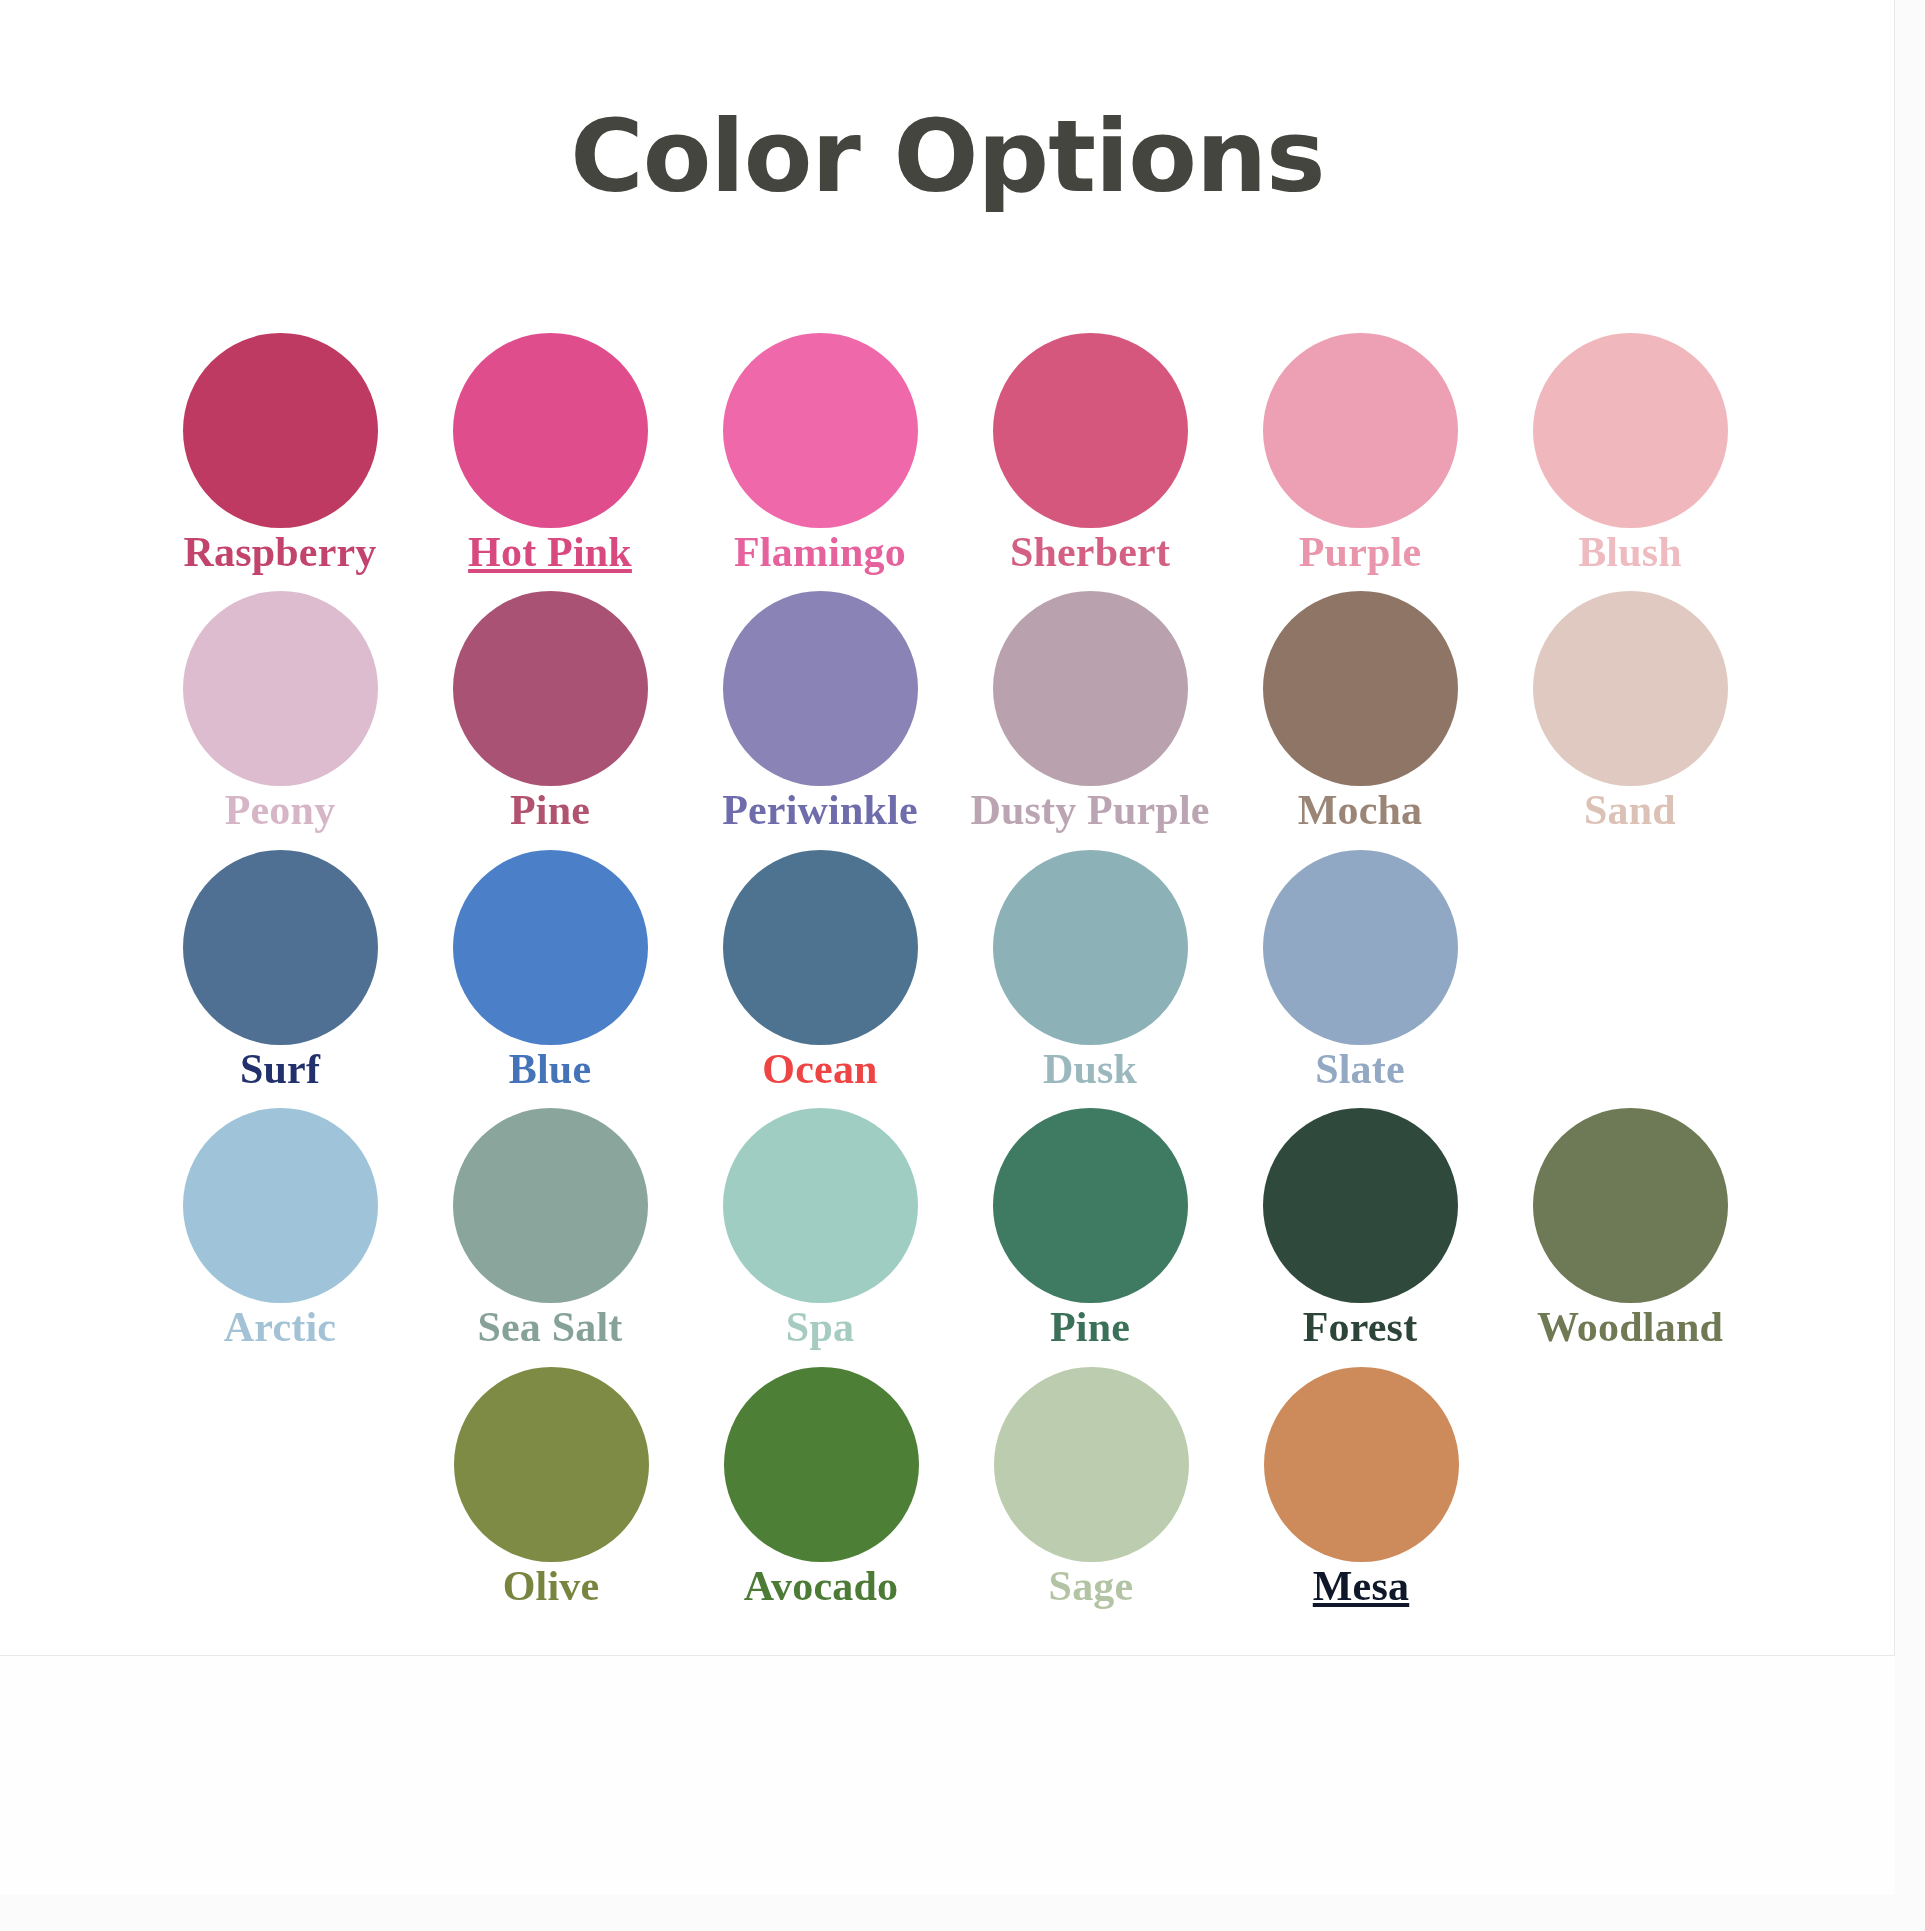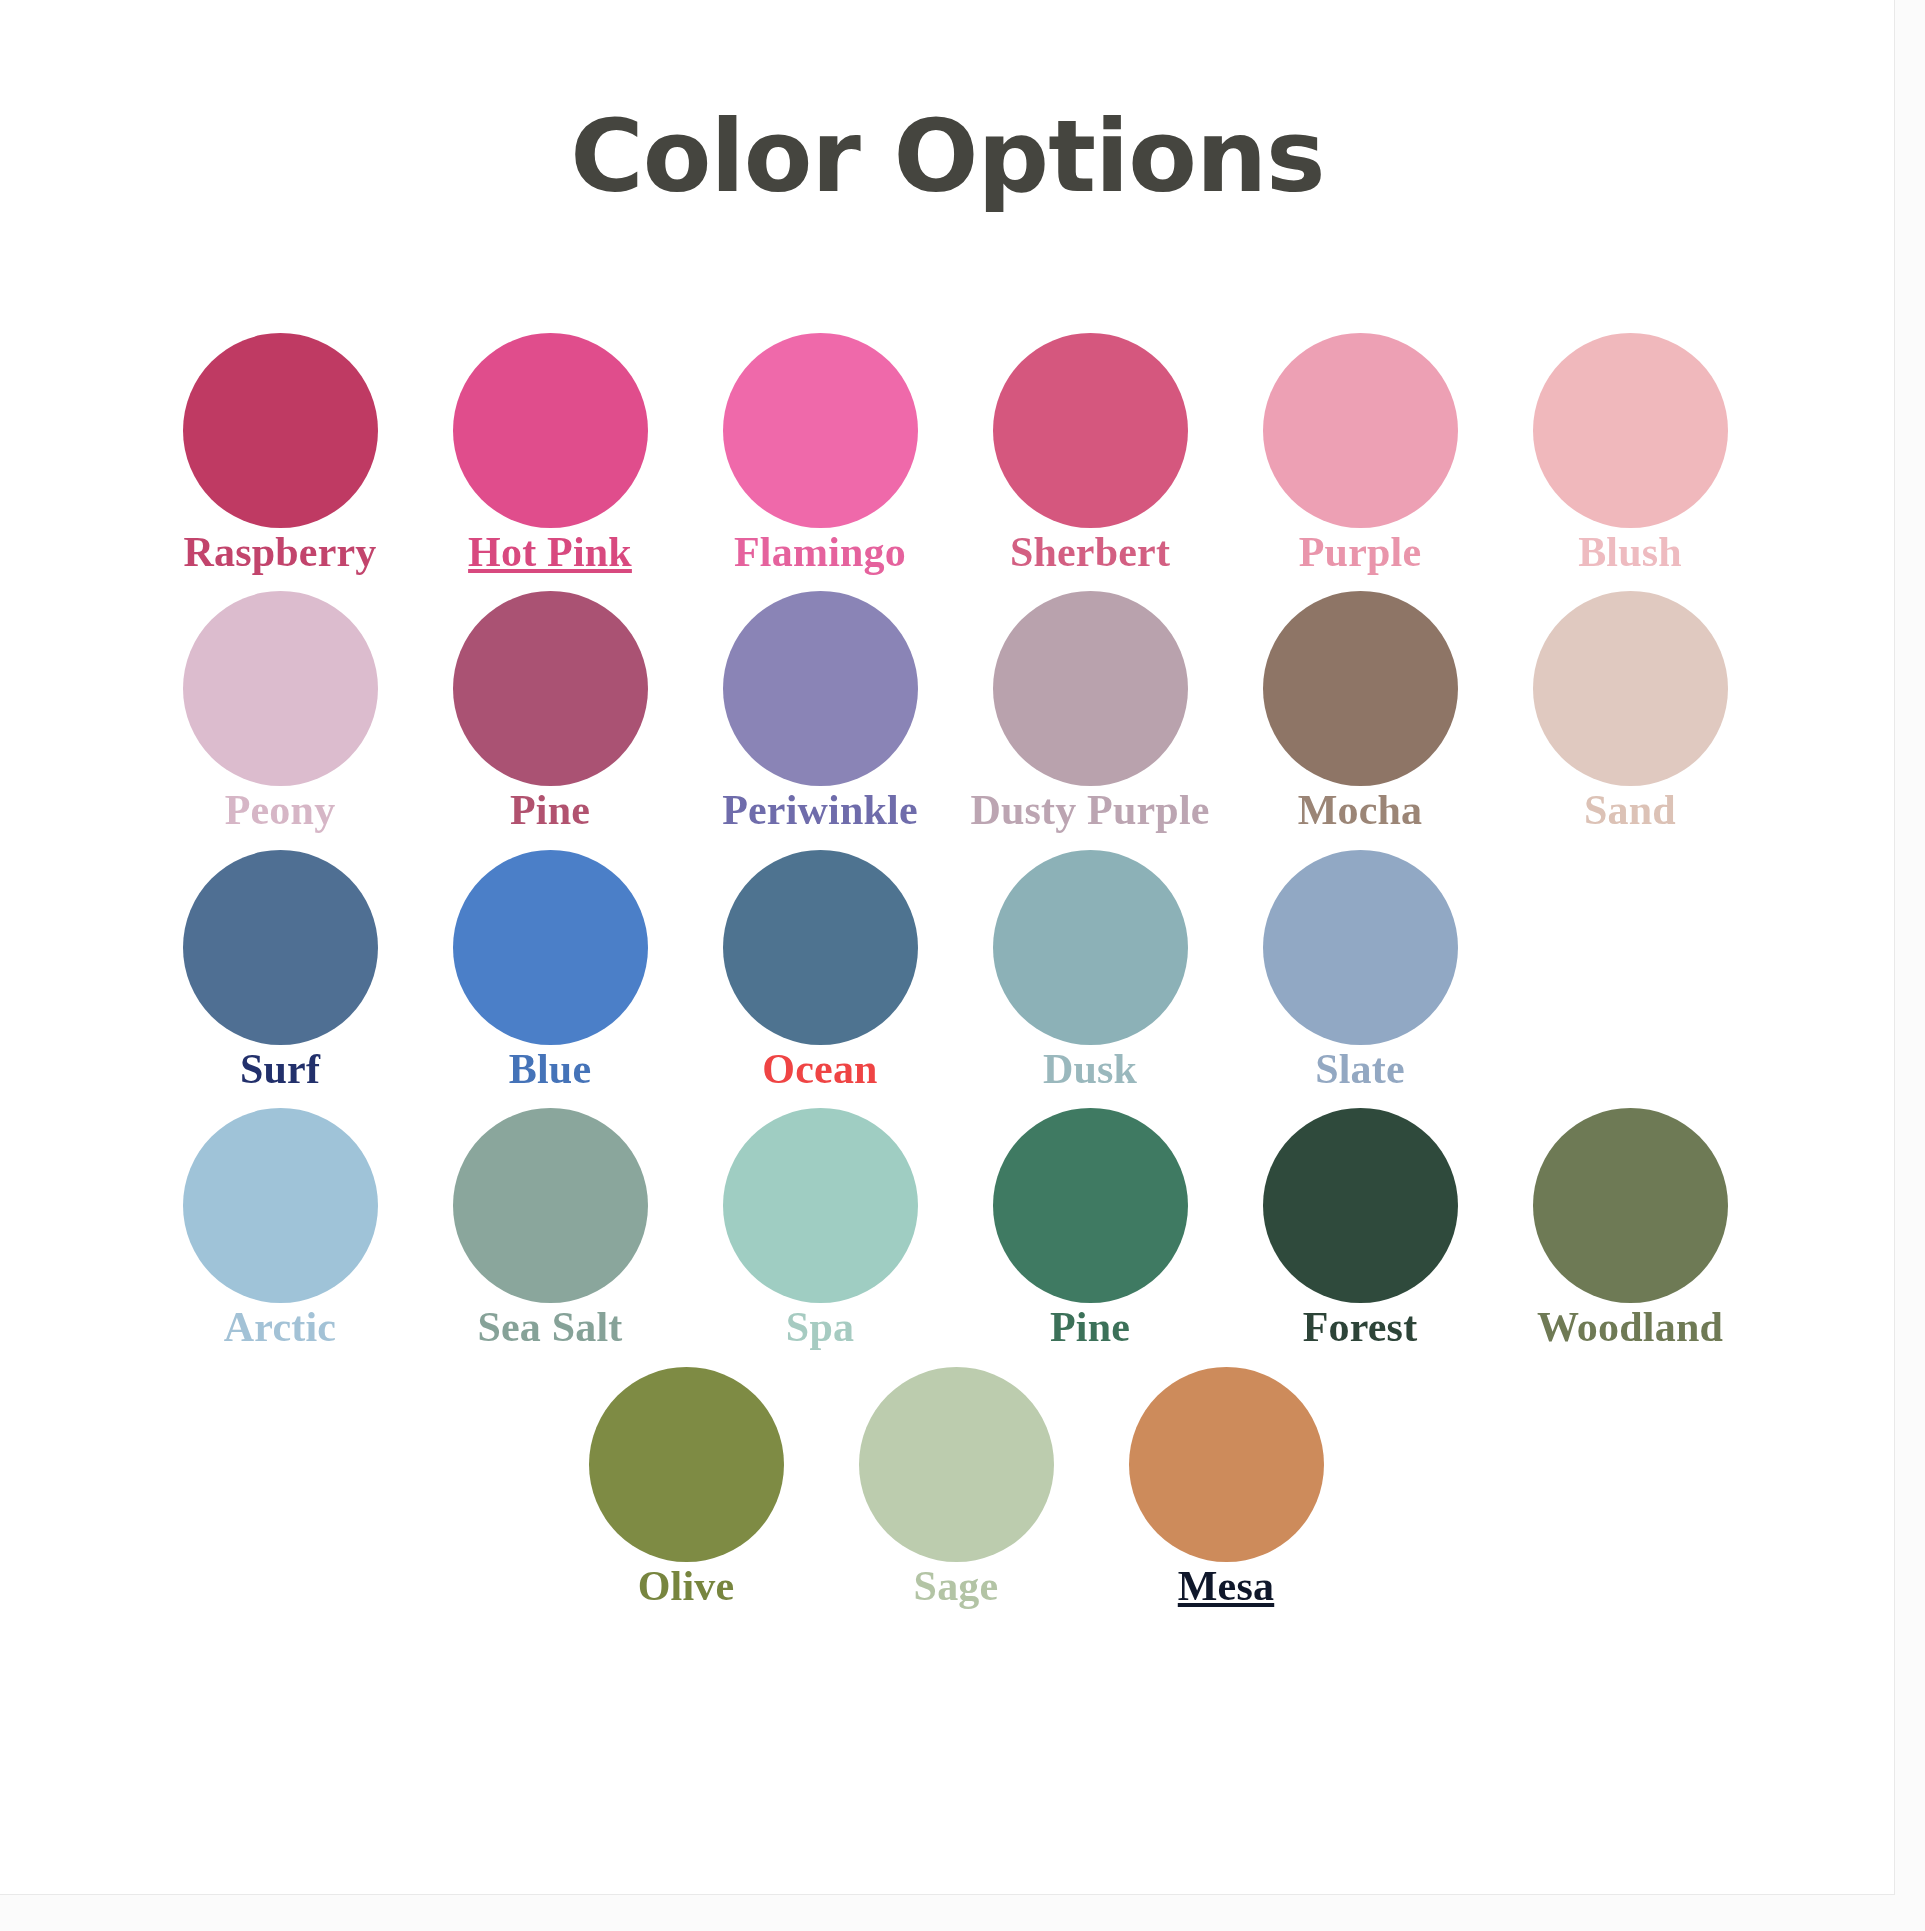--- a/index.html
+++ b/index.html
@@ -23,21 +23,21 @@
     background: #fefefe;
     box-sizing: border-box;
   }
 
   
   #canvas {
     position: absolute;
     left: 0;
     top: 0;
     width: 1895px;
-    height: 1895px;
+    height: 1656px;
     background: #ffffff;
     border-right: 1px solid #e9e9e9;
     border-bottom: 1px solid #e9e9e9;
     box-sizing: border-box;
   }
   #edge-right {
     position: absolute;
     left: 1895px;
     top: 0;
     width: 30px;
@@ -217,20 +217,24 @@
             <div class="swatch" style="background: rgb(110, 122, 85);"></div>
             <div class="swatch-label" style="color: rgb(111, 122, 85);">Woodland</div>
           </div>
         </div>
         <div class="row centered">
           <div class="cell">
             <div class="swatch" style="background: rgb(126, 139, 68);"></div>
             <div class="swatch-label" style="color: rgb(119, 133, 63);">Olive</div>
           </div>
           <div class="cell">
+            <div class="swatch" style="background: rgb(78, 127, 54);"></div>
+            <div class="swatch-label" style="color: rgb(75, 123, 53);">Avocado</div>
+          </div>
+          <div class="cell">
             <div class="swatch" style="background: rgb(188, 204, 174);"></div>
             <div class="swatch-label" style="color: rgb(179, 196, 165);">Sage</div>
           </div>
           <div class="cell">
             <div class="swatch" style="background: rgb(205, 139, 91);"></div>
             <div class="swatch-label" style="color: #0f172a; text-decoration: underline;">Mesa</div>
           </div>
         </div>
       </div>
 

